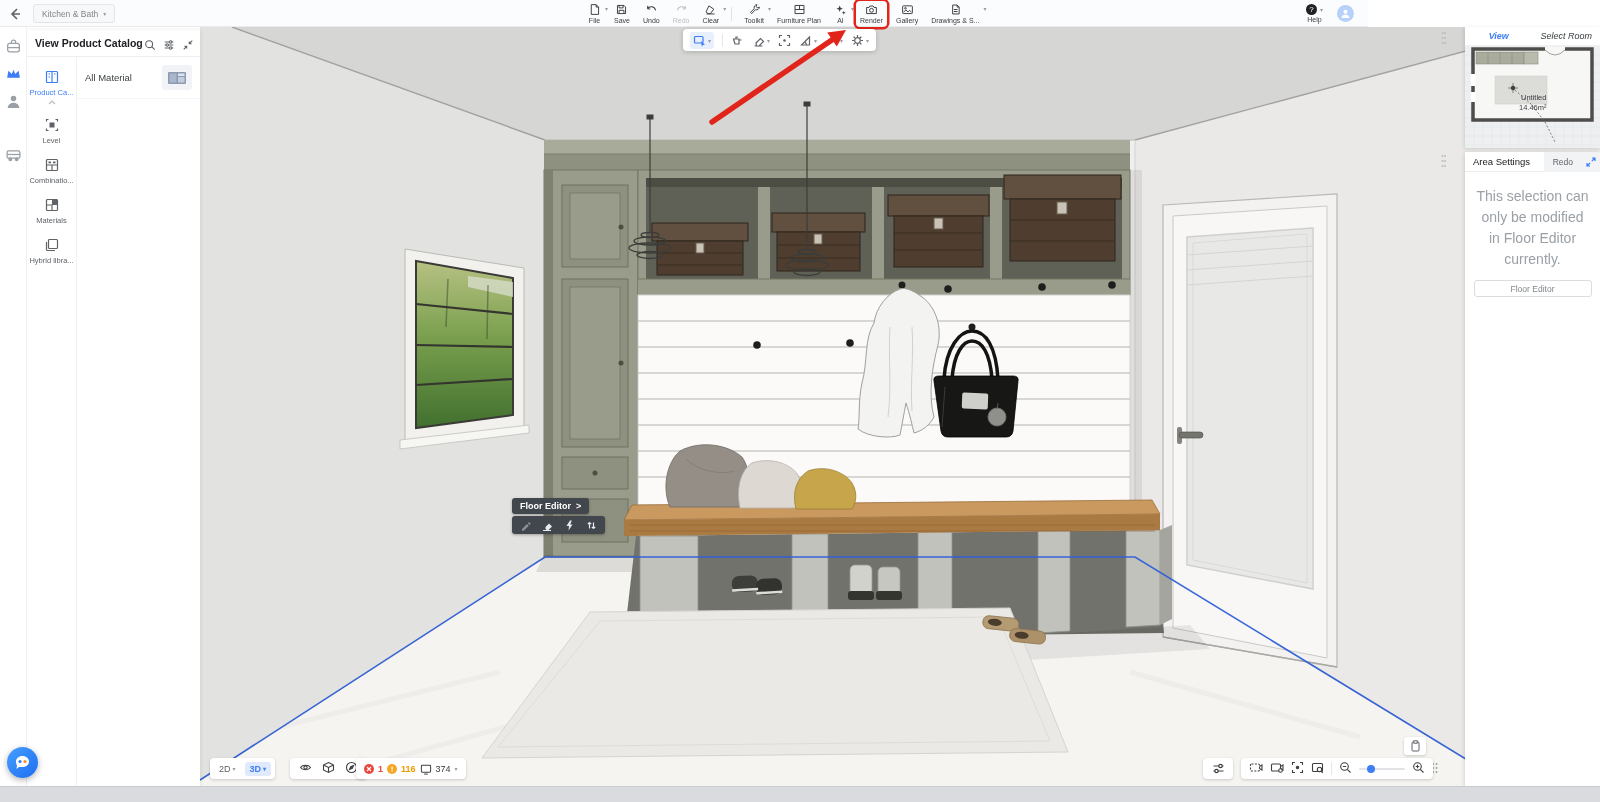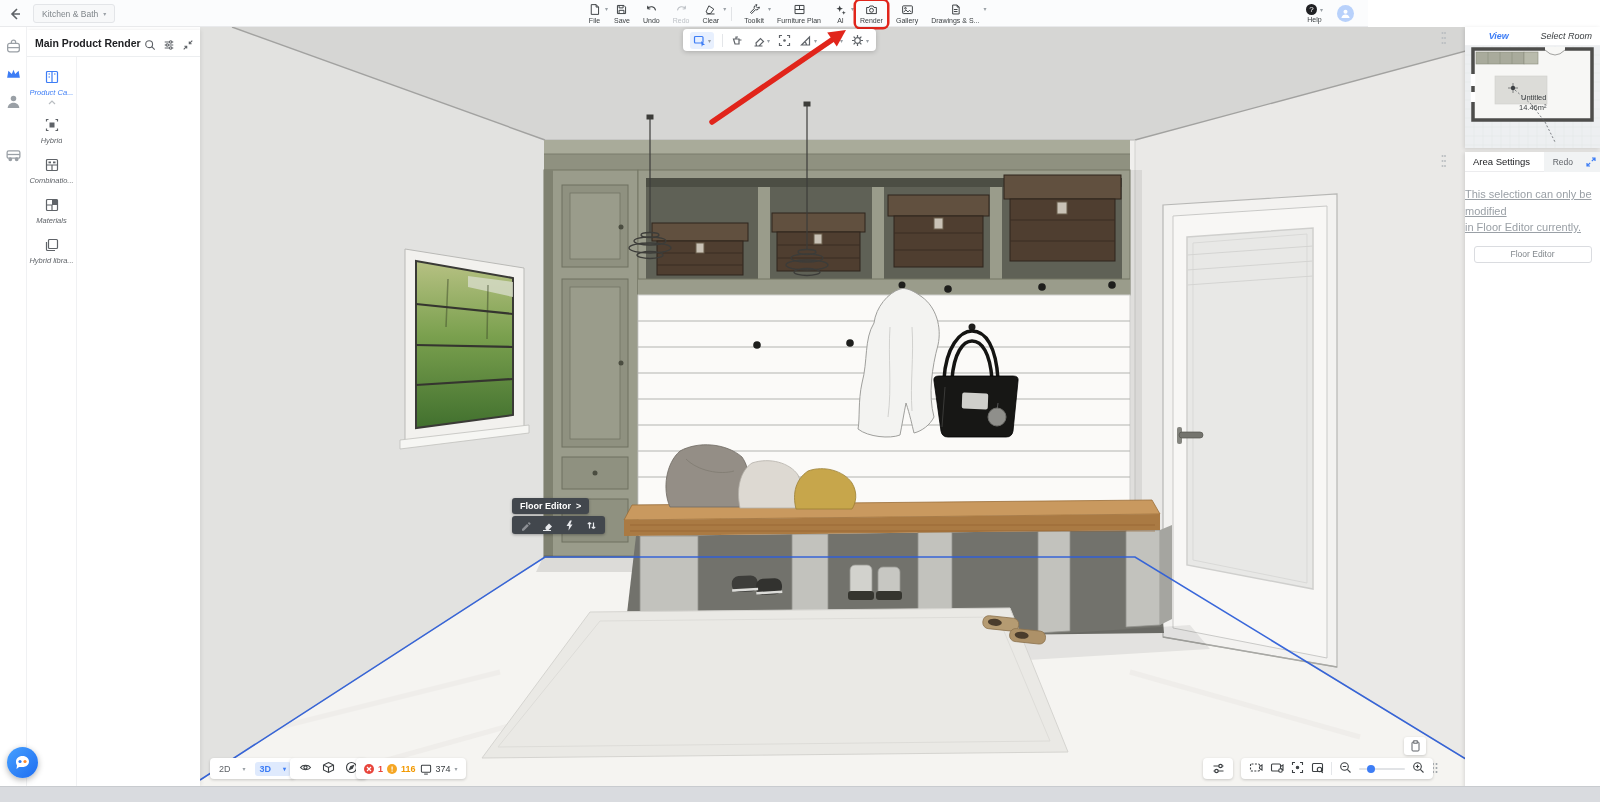--- a/index.html
+++ b/index.html
@@ -28,21 +28,21 @@
   .rail { position:absolute; left:0; top:27px; width:27px; height:759px; background:#fff; border-right:1px solid #f0f1f3; z-index:30; }
   .rail-ic { position:absolute; left:5px; width:17px; height:17px; color:#9aa0a6; }
   .rail-ic.active { color:#3d7df5; }
   .chat-btn { position:absolute; left:7px; top:747px; width:31px; height:31px; border-radius:50%; background:linear-gradient(135deg,#45a0ff,#1f6df0); box-shadow:0 2px 6px rgba(0,0,0,.3); z-index:50; display:flex; align-items:center; justify-content:center; }
 
   
   .catalog { position:absolute; left:27px; top:30px; width:173px; height:756px; background:#fff; box-shadow:1px 0 4px rgba(0,0,0,.08); z-index:25; }
   .cat-header { position:relative; height:27px; border-bottom:1px solid #eceef0; display:flex; align-items:center; padding:0 8px; }
   .cat-title { font-size:10.5px; font-weight:bold; color:#202124; }
   .cat-hicons { position:absolute; right:6px; top:7px; display:flex; gap:7px; color:#5f6368; }
-  .cat-nav { position:absolute; left:0; top:27px; width:50px; bottom:0; border-right:1px solid #f0f1f3;font-style:italic; }
+  .cat-nav { position:absolute; left:0; top:27px; width:50px; bottom:0; border-right:1px solid #f0f1f3; }
   .cat-nav-item { display:flex; flex-direction:column; align-items:center; margin-top:12px; color:#5f6368; }
   .cat-nav-item.active { color:#3d7df5; }
   .cat-nav-lbl { font-size:7.5px; margin-top:3px; max-width:48px; text-align:center; white-space:nowrap; overflow:hidden; }
   .cat-scroll-up { display:flex; justify-content:center; margin-top:3px; color:#b9bdc1; }
   .cat-content { position:absolute; left:50px; top:27px; right:0; bottom:0; background:#fff; }
   .cat-row { display:flex; align-items:center; justify-content:space-between; padding:8px 8px; border-bottom:1px solid #f4f5f6; }
   .cat-row-label { font-size:9.5px; color:#3c4043; }
   .cat-row-icon { width:30px; height:25px; background:#f1f3f6; border-radius:3px; display:flex; align-items:center; justify-content:center; }
 
   
@@ -58,21 +58,21 @@
 
   
   .tooltip { position:absolute; left:512px; top:498px; background:#42474d; border-radius:3px; padding:3px 8px; display:flex; align-items:center; gap:5px; color:#fff; font-size:9px; font-weight:bold; z-index:46; box-shadow:0 1px 3px rgba(0,0,0,.3); }
   .mini-bar { position:absolute; left:512px; top:516px; height:18px; background:#42474d; border-radius:3px; display:flex; align-items:center; padding:0 8px; gap:11px; z-index:46; box-shadow:0 1px 3px rgba(0,0,0,.3); }
   .mb-ic { color:#e8eaed; display:flex; }
   .mb-ic.dim { opacity:.45; }
 
   
   .pill { position:absolute; top:758px; height:21px; background:#fff; border-radius:4px; box-shadow:0 1px 3px rgba(0,0,0,.18); display:flex; align-items:center; z-index:45; }
   .vm-pill { left:210px; padding:0 4px; gap:4px; }
-  .vm-item { display:flex; align-items:center; gap:12px; font-size:9px; padding:2px 5px; border-radius:3px; }
+  .vm-item { display:flex; align-items:center; gap:2px; font-size:9px; padding:2px 5px; border-radius:3px; }
   .vm-2d { color:#5f6368; }
   .vm-3d { color:#3d7df5; background:#dfeafd; font-weight:bold; }
   .view-pill { left:290px; padding:0 9px; gap:10px; color:#3c4043; }
   .stats-pill { left:356px; padding:0 8px; gap:4px; }
   .badge-dot { width:10px; height:10px; border-radius:50%; display:flex; align-items:center; justify-content:center; }
   .badge-num { font-size:9px; font-weight:bold; }
   .badge-num.red { color:#e8453c; }
   .badge-num.orange { color:#f29900; }
   .badge-num.dark { color:#3c4043; font-weight:normal; }
   .br-pill1 { left:1203px; width:30px; justify-content:center; color:#3c4043; }
@@ -86,21 +86,21 @@
   .panel-view { position:absolute; left:1465px; top:27px; width:135px; height:121px; background:#fff; box-shadow:-1px 1px 4px rgba(0,0,0,.12); z-index:42; }
   .pv-tabs { display:flex; height:19px; border-bottom:1px solid #f0f1f3;font-style:italic; }
   .pv-tab { flex:1; display:flex; align-items:center; justify-content:center; font-size:9px; color:#3c4043; }
   .pv-tab.active { color:#3d7df5; font-weight:bold; }
   .handle { position:absolute; color:#b9bdc1; z-index:43; }
   .panel-area { position:absolute; left:1465px; top:152px; width:135px; bottom:8px; background:#fff; box-shadow:-1px 1px 4px rgba(0,0,0,.12); z-index:42; }
   .pa-header { position:relative; height:20px; border-bottom:1px solid #ececee; display:flex; align-items:center; padding-left:8px; }
   .pa-title { font-size:9.5px; color:#202124; }
   .pa-level { margin-left:auto; height:20px; display:flex; align-items:center; padding:0 9px; background:#f1f3f4; font-size:8.5px; color:#5f6368; }
   .pa-expand { width:18px; height:20px; display:flex; align-items:center; justify-content:center; color:#3d7df5; background:#f1f3f4; }
-  .pa-msg { margin-top:14px; font-size:11px; color:#9aa0a6; line-height:1.5;text-decoration:underline; }
+  .pa-msg { margin-top:14px; text-align:center; font-size:14px; color:#9aa0a6; line-height:1.5; }
   .pa-btn { margin:10px auto 0; width:118px; height:17px; border:1px solid #dadce0; border-radius:3px; display:flex; align-items:center; justify-content:center; font-size:8.5px; color:#80868b; background:#fff; }
 
   .bottom-strip { position:absolute; left:0; bottom:0; width:1600px; height:16px; background:#d9dbdf; border-top:1px solid #c8cbcf; z-index:60; }
   .anno { position:absolute; left:0; top:0; width:1600px; height:802px; pointer-events:none; z-index:80; }
 </style>
 </head>
 <body>
 
 <div class="app">
 
@@ -447,21 +447,21 @@
           <rect x="2" y="4.5" width="12" height="7" rx="1.5"></rect>
           <path d="M2,8 h12"></path>
           <circle cx="5" cy="12.5" r="1.2" fill="currentColor"></circle>
           <circle cx="11" cy="12.5" r="1.2" fill="currentColor"></circle>
         </svg>
     </span>
   </div>
 
   <div class="catalog">
     <div class="cat-header">
-      <span class="cat-title">Main Product Render</span>
+      <span class="cat-title">View Product Catalog</span>
       <span class="cat-hicons">
         <span><svg width="12" height="12" viewBox="0 0 14 14" stroke="currentColor" stroke-width="1.3" fill="none">
               <circle cx="6" cy="6" r="4"></circle>
               <path d="M9,9 L12.5,12.5"></path>
             </svg></span>
         <span><svg width="12" height="12" viewBox="0 0 14 14" stroke="currentColor" stroke-width="1.3" fill="none">
               <path d="M2,3.5 h10 M2,7 h10 M2,10.5 h10"></path>
               <circle cx="9" cy="3.5" r="1.4" fill="#fff"></circle>
               <circle cx="5" cy="7" r="1.4" fill="#fff"></circle>
               <circle cx="9" cy="10.5" r="1.4" fill="#fff"></circle>
@@ -482,21 +482,21 @@
             <svg width="8" height="5" viewBox="0 0 8 5" stroke="currentColor" stroke-width="1.2" fill="none">
               <path d="M1,4 L4,1 L7,4"></path>
             </svg>
           </span>
       </div>
       <div class="cat-nav-item">
         <svg width="16" height="16" viewBox="0 0 16 16" stroke="currentColor" stroke-width="1.2" fill="none">
             <path d="M2.5,4.5 v-2 h2 M11.5,2.5 h2 v2 M13.5,11.5 v2 h-2 M4.5,13.5 h-2 v-2"></path>
             <rect x="5.5" y="5.5" width="5" height="5" fill="currentColor" stroke="none"></rect>
           </svg>
-        <span class="cat-nav-lbl">Hybrid</span>
+        <span class="cat-nav-lbl">Level</span>
       </div>
       <div class="cat-nav-item">
         <svg width="16" height="16" viewBox="0 0 16 16" stroke="currentColor" stroke-width="1.2" fill="none">
             <rect x="2.5" y="2.5" width="11" height="11" rx="1"></rect>
             <path d="M2.5,8 h11 M8,8 v5.5"></path>
             <rect x="4.5" y="4.5" width="2.5" height="1.8" fill="currentColor" stroke="none"></rect>
             <rect x="9" y="4.5" width="2.5" height="1.8" fill="currentColor" stroke="none"></rect>
           </svg>
         <span class="cat-nav-lbl">Combinatio...</span>
       </div>
@@ -507,20 +507,33 @@
             <rect x="8" y="2.5" width="5.5" height="5.5" fill="currentColor" stroke="none"></rect>
           </svg>
         <span class="cat-nav-lbl">Materials</span>
       </div>
       <div class="cat-nav-item">
         <svg width="16" height="16" viewBox="0 0 16 16" stroke="currentColor" stroke-width="1.2" fill="none">
             <rect x="4.5" y="2.5" width="9" height="9" rx="1"></rect>
             <path d="M2.5,5 v7.5 a1,1 0 0 0 1,1 h7.5"></path>
           </svg>
         <span class="cat-nav-lbl">Hybrid libra...</span>
+      </div>
+    </div>
+    <div class="cat-content">
+      <div class="cat-row">
+        <span class="cat-row-label">All Material</span>
+        <span class="cat-row-icon">
+          <svg width="20" height="16" viewBox="0 0 20 16">
+              <rect x="1" y="2" width="18" height="12" rx="1" fill="#8c9bb3"></rect>
+              <rect x="2.5" y="3.5" width="7" height="9" fill="#aab6c9"></rect>
+              <rect x="11" y="3.5" width="6.5" height="2.5" fill="#dfe5ec"></rect>
+              <rect x="11" y="7" width="6.5" height="5.5" fill="#c3cdda"></rect>
+            </svg>
+        </span>
       </div>
     </div>
   </div>
 
   <div class="float-bar">
     <span class="fb-item active">
       <svg width="13" height="13" viewBox="0 0 13 13" stroke="currentColor" stroke-width="1.2" fill="none">
           <rect x="1.5" y="2.5" width="8.5" height="6.5" rx="1"></rect>
           <path d="M8,7 L12,11 L9.8,11 L8.8,12.8" fill="currentColor" stroke="none"></path>
         </svg>

